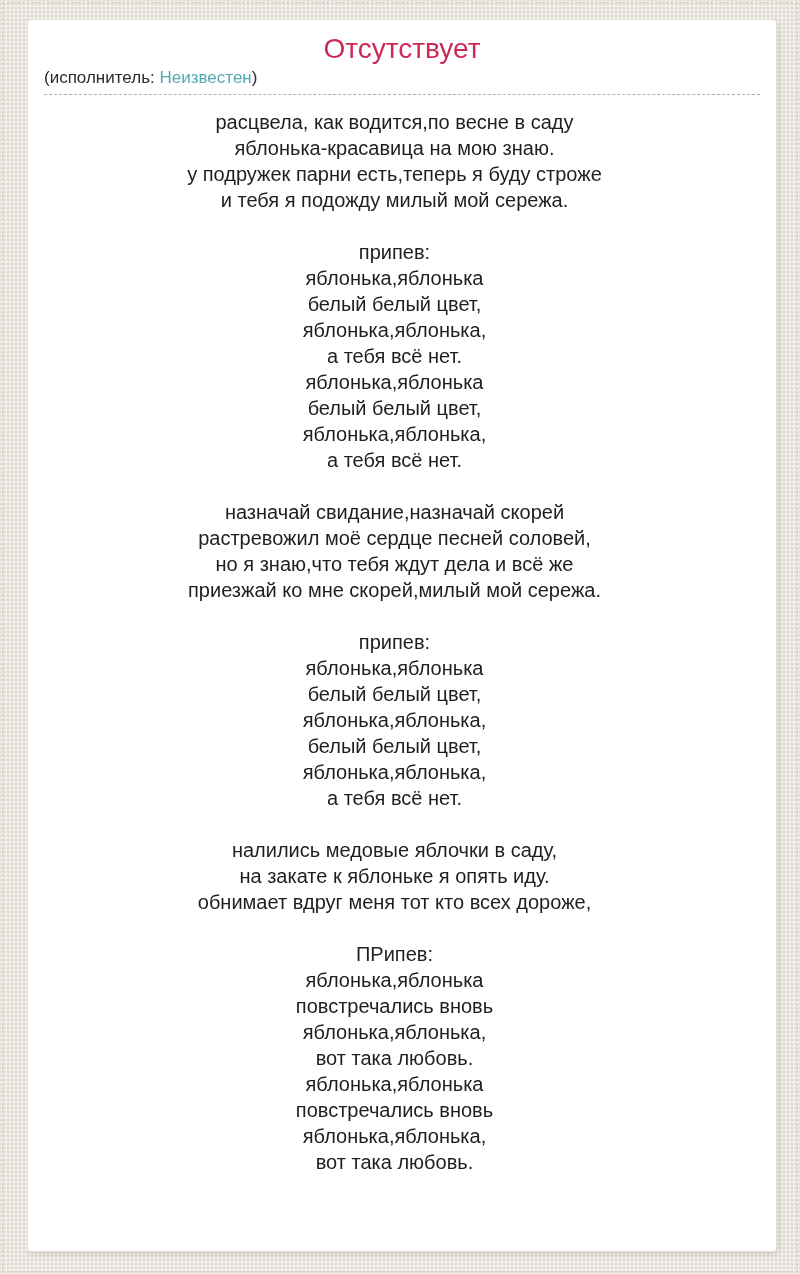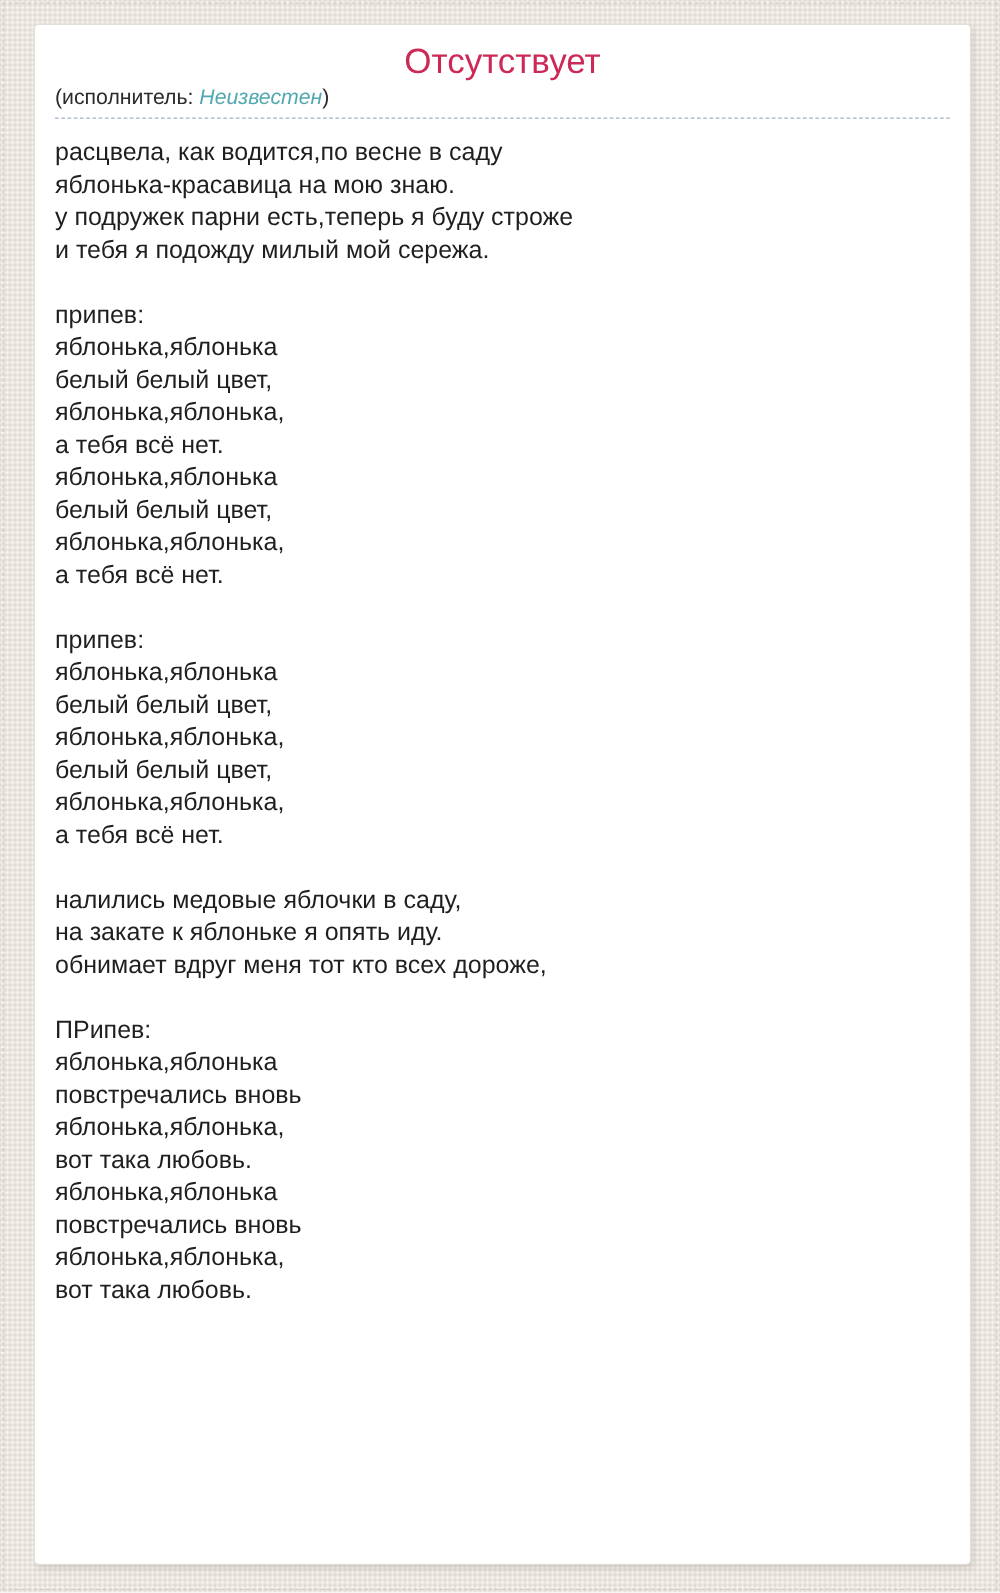--- a/index.html
+++ b/index.html
@@ -51,32 +51,32 @@
   .artist-line {
     font-size: 17px;
     line-height: 22px;
     color: #2b2b2b;
     margin-top: 1px;
   }
   .artist-link {
     color: var(--link-color, #52a8b0);
     text-decoration: none;
     cursor: pointer;
-    font-style: italic;
   }
   .dotted-separator {
     border-bottom: 1px dashed #a2b3c2;
     margin-top: 5px;
     height: 0;
   }
   .lyrics {
     padding: 14px 31px 0 16px;
     font-size: 20px;
     line-height: 26px;
     color: #1f1f1f;
+    text-align: center;
   }
   .stanza {
     margin: 0 0 26px 0;
   }
   .stanza:last-child {
     margin-bottom: 0;
   }
   .line {
     min-height: 26px;
     white-space: pre-wrap;
@@ -134,20 +134,26 @@
         <div class="line">яблонька,яблонька</div>
         <div class="line">белый белый цвет,</div>
         <div class="line">яблонька,яблонька,</div>
         <div class="line">а тебя всё нет.</div>
         <div class="line">яблонька,яблонька</div>
         <div class="line">белый белый цвет,</div>
         <div class="line">яблонька,яблонька,</div>
         <div class="line">а тебя всё нет.</div>
       </div>
       <div class="stanza">
+        <div class="line">назначай свидание,назначай скорей</div>
+        <div class="line">растревожил моё сердце песней соловей,</div>
+        <div class="line">но я знаю,что тебя ждут дела и всё же</div>
+        <div class="line">приезжай ко мне скорей,милый мой сережа.</div>
+      </div>
+      <div class="stanza">
         <div class="line">припев:</div>
         <div class="line">яблонька,яблонька</div>
         <div class="line">белый белый цвет,</div>
         <div class="line">яблонька,яблонька,</div>
         <div class="line">белый белый цвет,</div>
         <div class="line">яблонька,яблонька,</div>
         <div class="line">а тебя всё нет.</div>
       </div>
       <div class="stanza">
         <div class="line">налились медовые яблочки в саду,</div>

